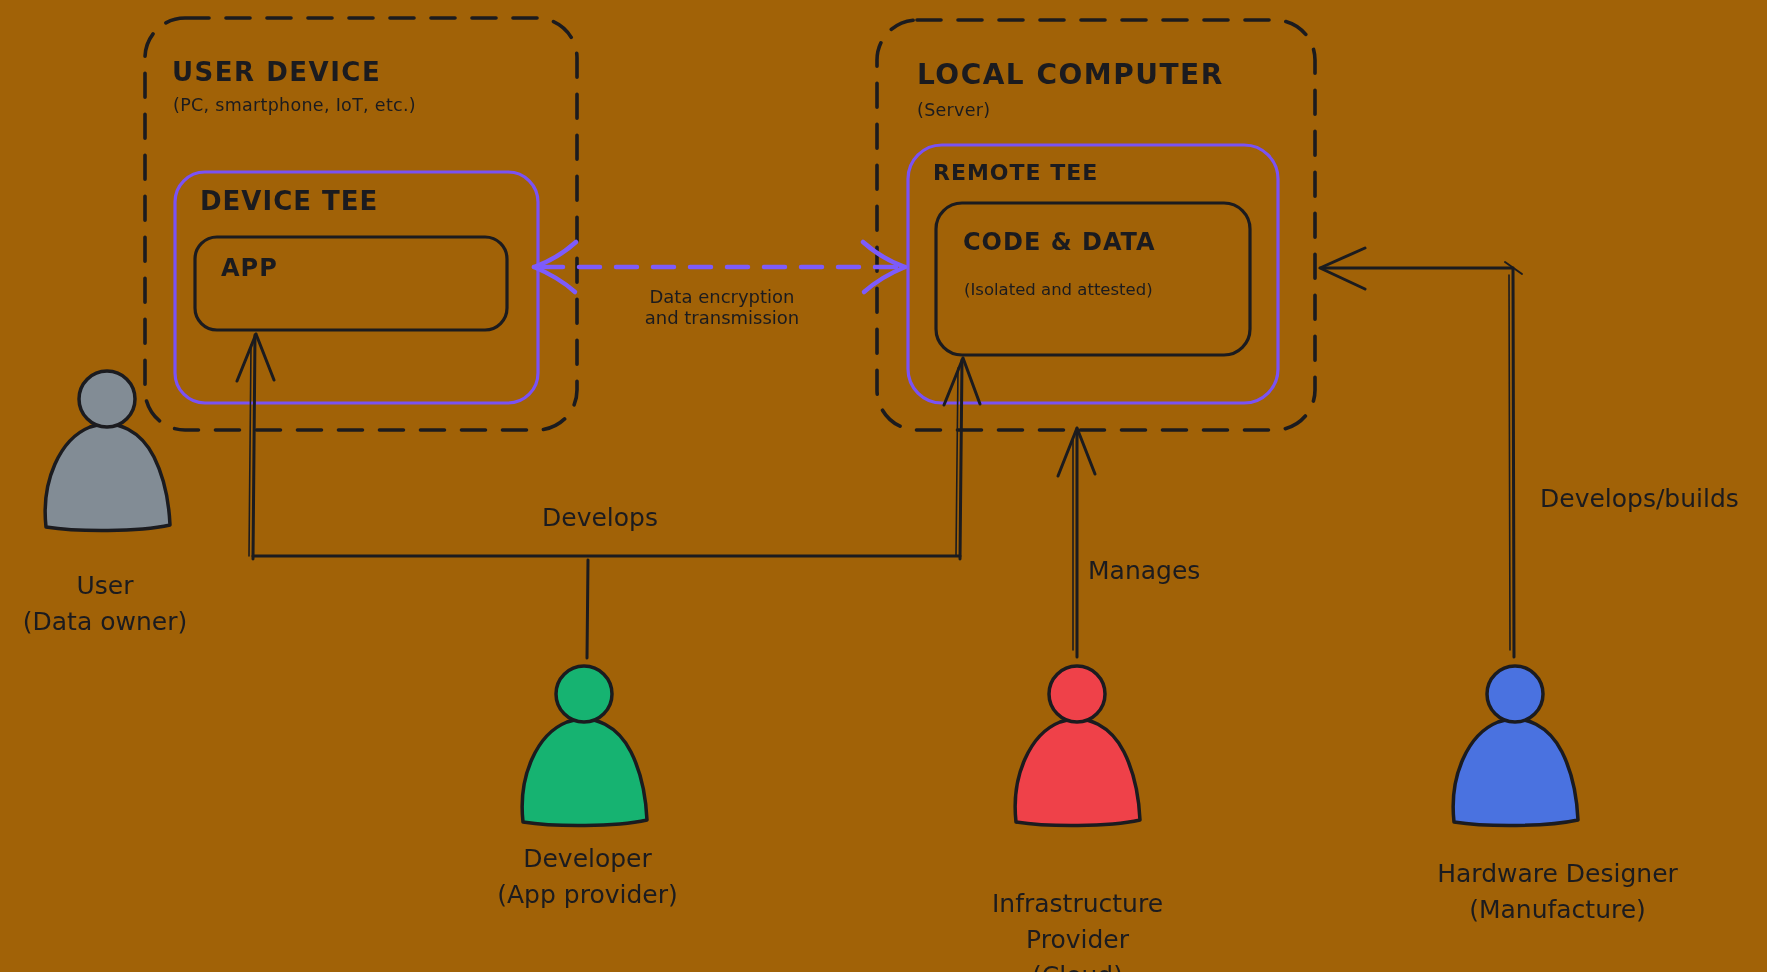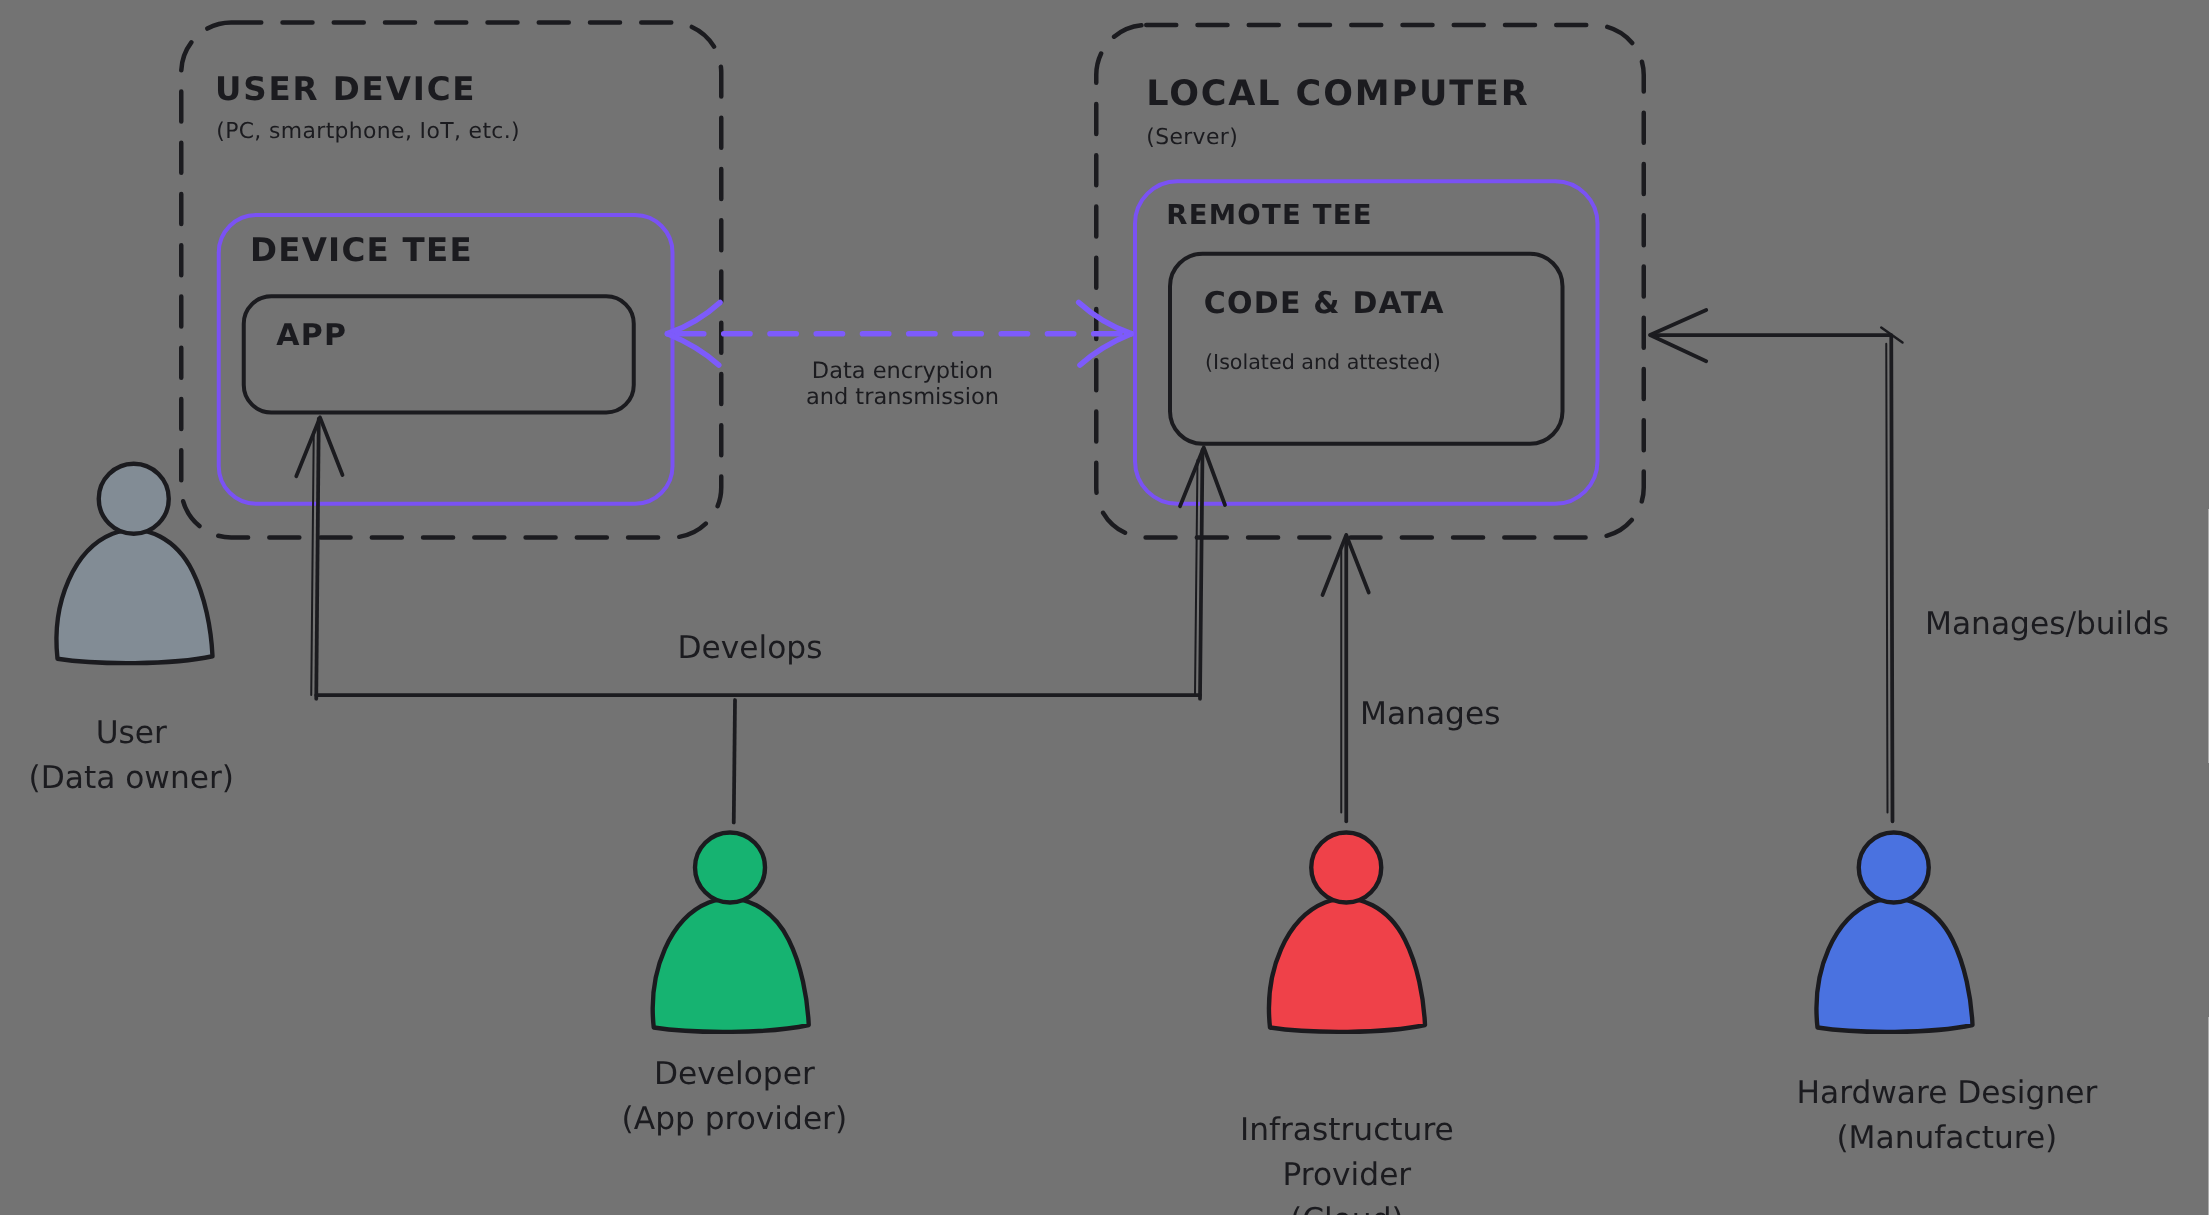--- a/index.html
+++ b/index.html
@@ -1,20 +1,20 @@
 <!DOCTYPE html>
 <html><head>
 <meta charset="utf-8">
 <style>
   html, body { margin: 0; padding: 0; background: #ffffff; }
   #canvas {
     position: relative;
     width: 1767px;
     height: 972px;
-    background: #737373;
+    background: #a16207;
     font-family: "DejaVu Sans", sans-serif;
     color: #1b1b1f;
     overflow: hidden;
   }
   #art {
     position: absolute;
     left: 0; top: 0;
     width: 1767px; height: 972px;
     pointer-events: none;
   }
@@ -114,21 +114,21 @@
 
   <div class="txt edge-label-small" style="left:622px; top:286px; width:200px;">
     <div>Data encryption</div>
     <div>and transmission</div>
   </div>
 
   <div class="txt edge-label center" style="left:510px; top:503px; width:180px;">Develops</div>
 
   <div class="txt edge-label" style="left:1088px; top:556px;">Manages</div>
 
-  <div class="txt edge-label" style="left:1540px; top:484px;">Manages/builds</div>
+  <div class="txt edge-label" style="left:1540px; top:484px;">Develops/builds</div>
 
   <div class="txt actor-label" style="left:5px; top:568px; width:200px;">
     <div>User</div>
     <div>(Data owner)</div>
   </div>
 
   <div class="txt actor-label" style="left:455px; top:841px; width:265px;">
     <div>Developer</div>
     <div>(App provider)</div>
   </div>

